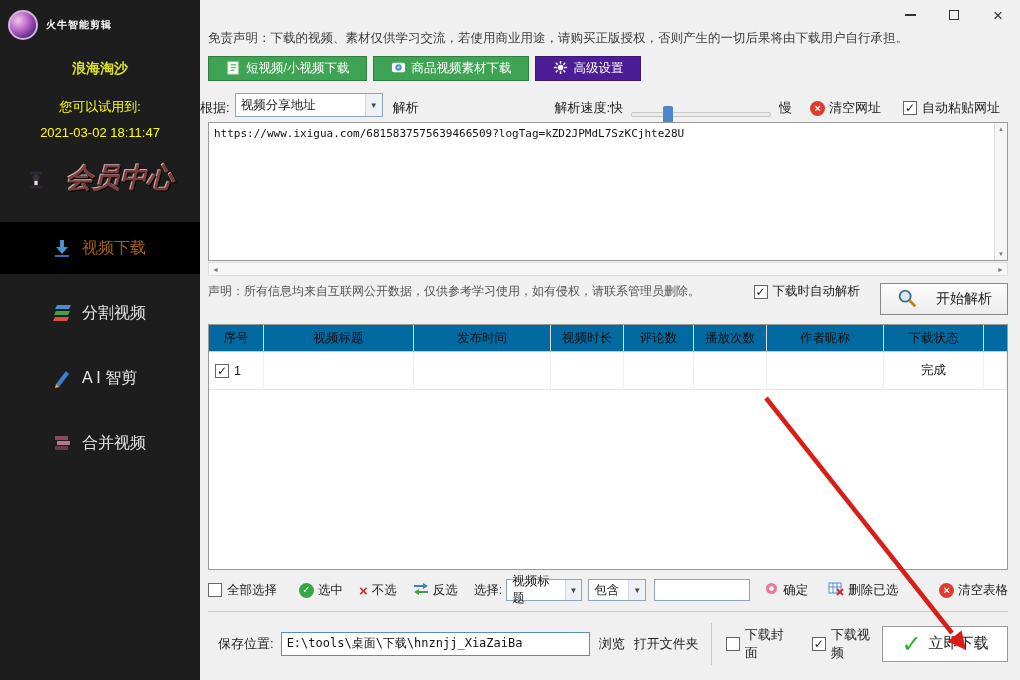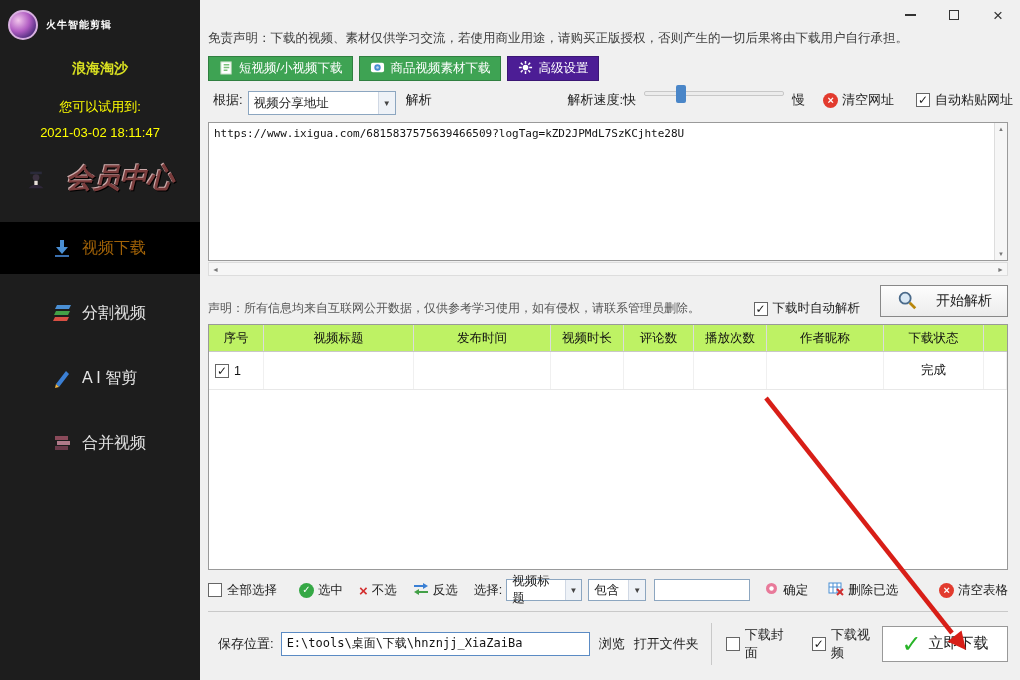--- a/index.html
+++ b/index.html
@@ -32,26 +32,26 @@
 
   .win-controls { position:absolute; top:7px; right:14px; display:flex; gap:28px; align-items:center; }
   .wc { width:16px; height:16px; display:flex; align-items:center; justify-content:center; color:#333; cursor:pointer; }
   .wc-min-bar { width:11px; height:2px; background:#333; }
   .wc-max-box { width:10px; height:10px; border:1.5px solid #333; }
   .wc-close { font-size:17px; line-height:1; }
 
   .disclaimer { position:absolute; left:8px; top:30px; font-size:12.5px; color:#3c3c3c; }
 
   .top-btns { position:absolute; left:8px; top:56px; display:flex; gap:6px; }
-  .tbtn { height:25px; display:flex; align-items:center; gap:5px; padding:0 10px; color:#fff;
+  .tbtn { height:25px; display:flex; align-items:center; gap:5px; padding:0 17px; color:#fff;
           font-size:12.5px; border:1px solid rgba(0,0,0,.22); cursor:pointer; }
   .tbtn.green { background:#3ea353; }
   .tbtn.pink  { background:#4c1d95; }
 
-  .parse-row { position:absolute; left:13px; top:91px; width:800px; height:26px; display:flex; align-items:flex-start; font-size:13px; }
+  .parse-row { position:absolute; left:0; top:91px; width:800px; height:26px; display:flex; align-items:flex-end; font-size:13px; }
   .select { background:#fff; border:1px solid #8ca6c0; height:24px; display:flex; align-items:center;
             justify-content:space-between; padding-left:5px; font-size:12.5px; cursor:pointer; }
   .select .arr { width:17px; align-self:stretch; display:flex; align-items:center; justify-content:center;
                  color:#444; font-size:8px; border-left:1px solid #d0d8e4; background:#eef2f7; margin-left:4px; }
   .src-select { width:148px; margin-left:5px; }
   .parse-link { margin-left:10px; cursor:pointer; }
   .speed-label { margin-left:auto; }
   .slider { width:140px; height:5px; background:#ececec; border:1px solid #c8c8c8; border-radius:2px;
             position:relative; margin:0 8px; cursor:pointer; }
   .slider .thumb { position:absolute; left:26%; top:50%; transform:translate(-50%,-50%);
@@ -70,29 +70,29 @@
 
   .url-box { position:absolute; left:8px; top:122px; width:800px; height:139px; border:1px solid #9a9a9a; background:#fff; }
   .url-text { width:calc(100% - 13px); height:100%; border:none; resize:none; outline:none; background:transparent;
               font-family:"DejaVu Sans Mono","Liberation Mono",monospace; font-size:11px; padding:4px 5px; color:#111; }
   .vscroll { position:absolute; right:0; top:0; width:13px; height:100%; background:#f6f6f6; border-left:1px solid #ddd;
              display:flex; flex-direction:column; justify-content:space-between; align-items:center;
              font-size:6px; color:#777; padding:3px 0; cursor:pointer; }
   .hscroll { position:absolute; left:8px; top:262px; width:800px; height:14px; background:#f6f6f6; border:1px solid #ddd;
              display:flex; justify-content:space-between; align-items:center; padding:0 3px; font-size:7px; color:#777; cursor:pointer; }
 
-  .statement-row { position:absolute; left:8px; top:283px; width:800px; height:34px; display:flex; align-items:flex-end; }
+  .statement-row { position:absolute; left:8px; top:283px; width:800px; height:34px; display:flex; align-items:flex-start; }
   .statement { color:#555; font-size:12px; }
   .auto-parse { margin-left:auto; font-size:12.5px; }
   .parse-btn { margin-left:20px; width:128px; height:32px; background:linear-gradient(#fdfdfd,#ececec);
                border:1px solid #888; display:flex; align-items:center; justify-content:center; gap:18px;
                font-size:14px; font-weight:normal; cursor:pointer; flex-shrink:0; }
 
   .table { position:absolute; left:8px; top:324px; width:800px; height:246px; background:#fff; border:1px solid #999; overflow:hidden; }
-  .thead { display:flex; height:27px; border-bottom:1px solid #c8c8c8; background:#bef264; }
+  .thead { display:flex; height:27px; border-bottom:1px solid #c8c8c8; background:#0369a1; }
   .th, .td { display:flex; align-items:center; justify-content:center; border-right:1px solid #dcdcdc;
              font-size:12.5px; color:#111; flex-shrink:0; }
   .trow { display:flex; height:38px; border-bottom:1px solid #e8e8e8; }
   .trow .td { border-right:1px solid #f0f0f0; }
   .td.cell-index { justify-content:flex-start; padding-left:6px; gap:5px; }
   .c0{width:55px} .c1{width:150px} .c2{width:137px} .c3{width:73px} .c4{width:70px}
   .c5{width:73px} .c6{width:117px} .c7{width:100px} .c8{flex:1; border-right:none;}
 
   .sel-row { position:absolute; left:8px; top:577px; width:800px; height:26px; display:flex; align-items:center; font-size:12.5px; }
   .x-red { color:#d32f2f; font-weight:bold; font-size:15px; line-height:1; }

